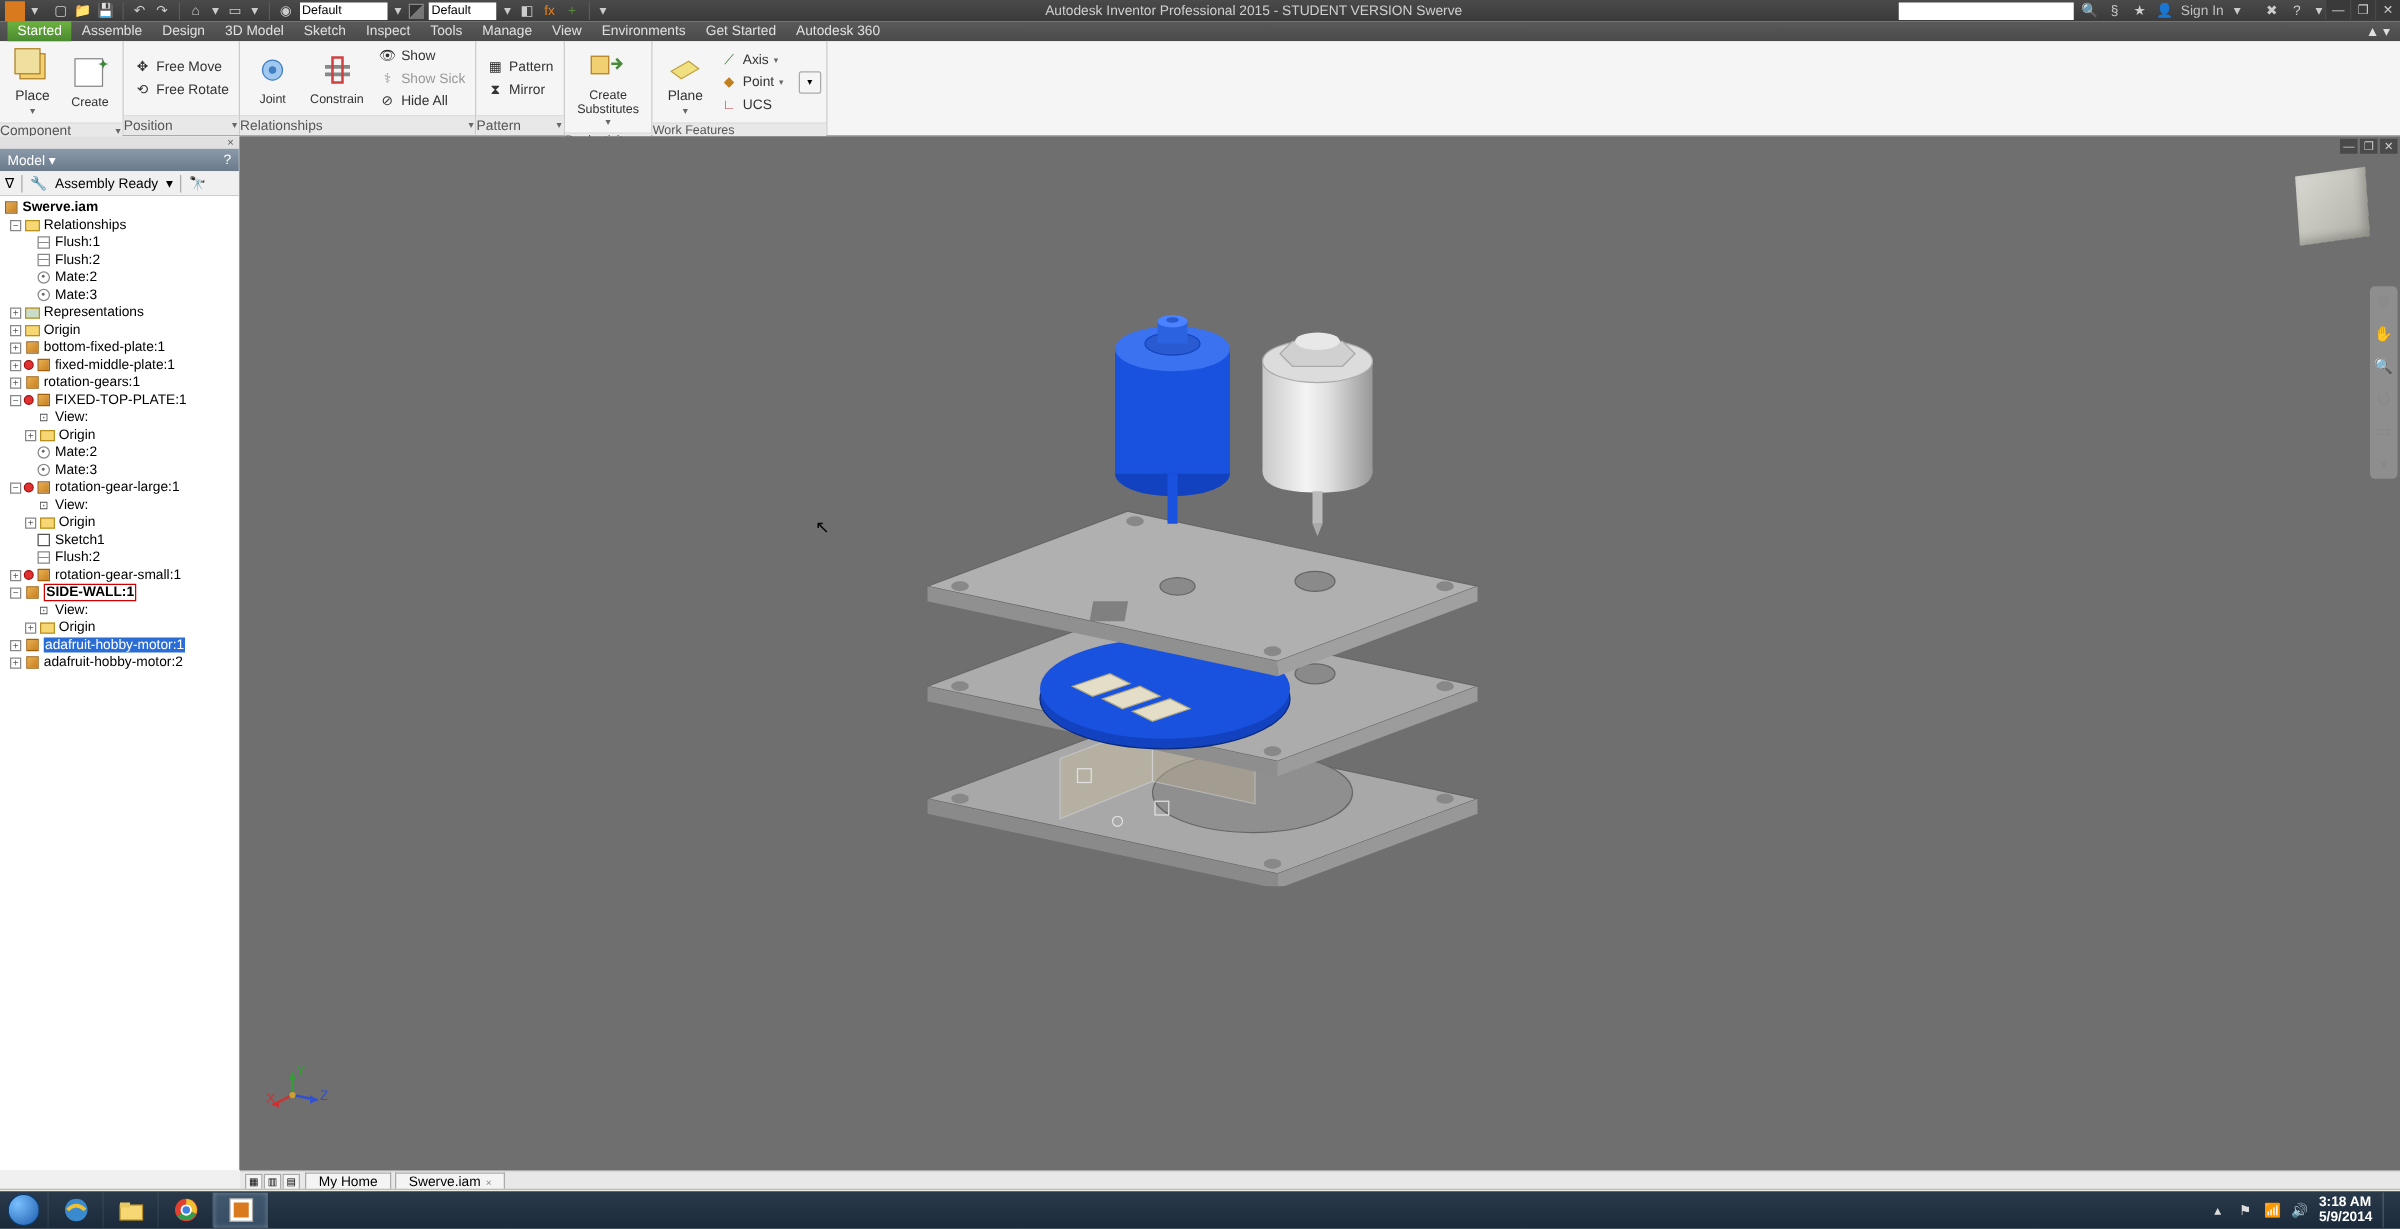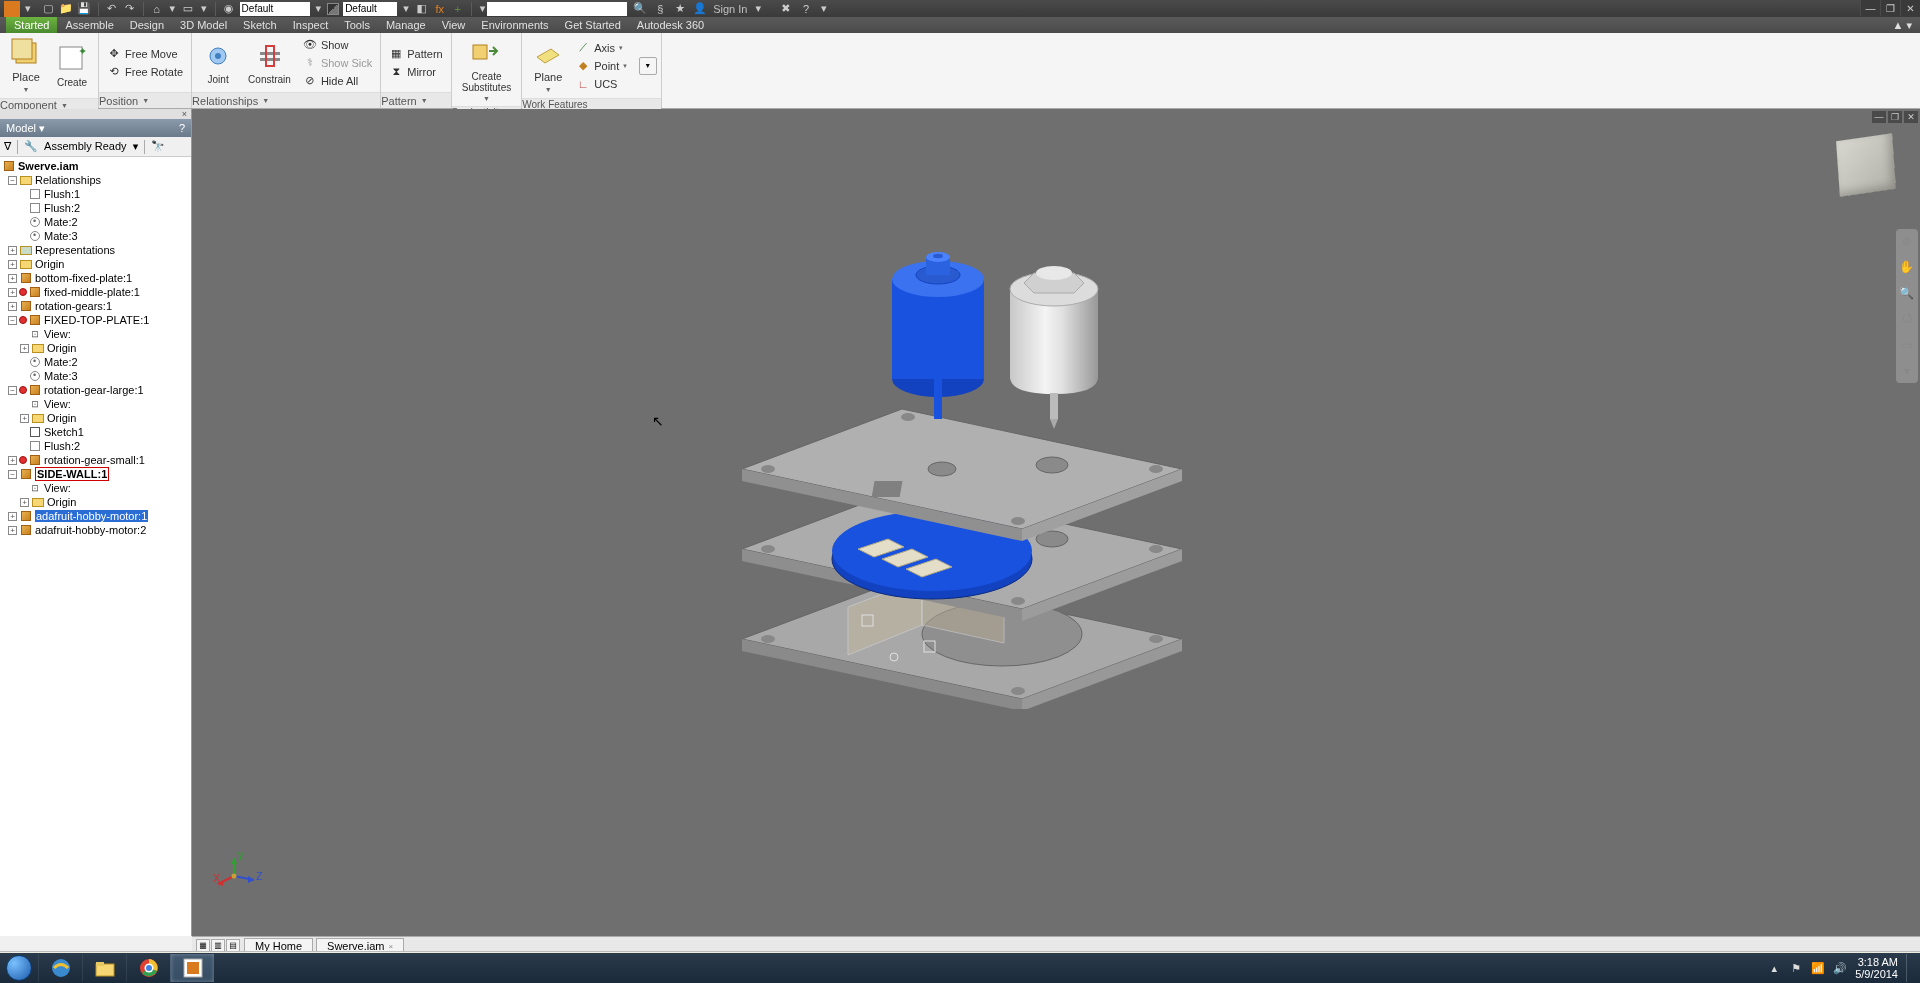--- a/index.html
+++ b/index.html
@@ -24,21 +24,21 @@
 
 
 .menubar { height: 16px; background: linear-gradient(#5a5a5a,#4a4a4a); display:flex; align-items:center; color:#e0e0e0; }
 .menubar-item { padding:0 8px; height:100%; display:flex; align-items:center; }
 .menubar-item.active { background: linear-gradient(#6db33f,#4a8a2f); color:#fff; }
 
 
 .ribbon { height:76px; background:#f5f5f5; border-bottom:1px solid #aaa; display:flex; }
 .ribbon-group { display:flex; flex-direction:column; border-right:1px solid #ccc; }
 .ribbon-group-content { flex:1; display:flex; align-items:center; padding:2px 4px; gap:2px; }
-.ribbon-group-label { height:16px; background:#e8e8e8; font-size:10px; color:#555; display:flex; align-items:center; justify-content:flex-start; gap:4px; border-top:1px solid #ddd; }
+.ribbon-group-label { height:16px; background:#e8e8e8; font-size:10px; color:#555; display:flex; align-items:center; justify-content:space-between; gap:4px; border-top:1px solid #ddd; }
 .big-btn { display:flex; flex-direction:column; align-items:center; justify-content:center; padding:2px 6px; gap:2px; height:100%; cursor:pointer; }
 .big-btn-icon { width:32px; height:32px; display:flex; align-items:center; justify-content:center; }
 .big-btn-label { font-size:10px; color:#333; text-align:center; line-height:1.1; }
 .small-btn-col { display:flex; flex-direction:column; justify-content:center; gap:0; height:100%; }
 .small-btn { display:flex; align-items:center; gap:4px; padding:1px 4px; font-size:10px; color:#333; cursor:pointer; height:18px; }
 .small-btn.disabled { color:#999; }
 .small-btn-icon { width:14px; height:14px; display:flex; align-items:center; justify-content:center; }
 .drop-arrow { font-size:7px; color:#666; }
 
 
@@ -84,21 +84,21 @@
 .statusbar { position:absolute; left:0; right:0; bottom:18px; height:14px; background:#ecece0; border-top:1px solid #bbb; font-size:10px; color:#444; display:flex; align-items:center; padding:0 6px; }
 .statusbar .right { margin-left:auto; display:flex; gap:20px; }
 
 
 .taskbar { position:absolute; left:0; right:0; bottom:0; height:30px; background:linear-gradient(#2a3a4a,#1a2a3a); display:flex; align-items:center; }
 .start-orb { width:38px; height:30px; display:flex; align-items:center; justify-content:center; }
 .orb { width:26px; height:26px; border-radius:50%; background:radial-gradient(circle at 30% 30%,#7ac0ff,#1a5aaa); border:1px solid #0a3a6a; position:relative; }
 .tb-btn { width:44px; height:28px; display:flex; align-items:center; justify-content:center; border-left:1px solid rgba(255,255,255,0.08); }
 .tb-btn.active { background:rgba(120,160,200,0.3); box-shadow:inset 0 0 4px rgba(255,255,255,0.3); }
 .tb-tray { margin-left:auto; display:flex; align-items:center; gap:8px; padding-right:8px; color:#fff; font-size:10px; }
-.tb-clock { text-align:right; line-height:1.1; }
+.tb-clock { line-height:1.1;font-weight:bold; }
 .tray-icon { width:14px; height:14px; color:#ddd; display:flex; align-items:center; justify-content:center; font-size:11px; }
 
 svg { display:block; }
 
 
 .scene { position:absolute; left:490px; top:80px; width:560px; height:520px; }
 </style>
 </head>
 <body>
 
@@ -125,20 +125,21 @@
       <span class="color-sq"></span>
       <span class="qat-select" style="width:54px">Default</span>
       <span class="qat-drop">▾</span>
       <span class="qat-btn">◧</span>
       <span class="qat-btn" style="color:#e08020">fx</span>
       <span class="qat-btn" style="color:#5a8a3a">+</span>
       <span class="qat-sep"></span>
       <span class="qat-drop">▾</span>
     </div>
   </div>
+  <div class="titlebar-title">Autodesk Inventor Professional 2015 - STUDENT VERSION     Swerve</div>
   <div class="titlebar-right">
     <div class="search-box"></div>
     <span class="sys-btn">🔍</span>
     <span class="sys-btn">§</span>
     <span class="sys-btn">★</span>
     <span class="sys-btn">👤</span>
     <span>Sign In</span>
     <span class="qat-drop">▾</span>
     <span class="sys-btn" style="margin-left:10px">✖</span>
     <span class="sys-btn">?</span>

